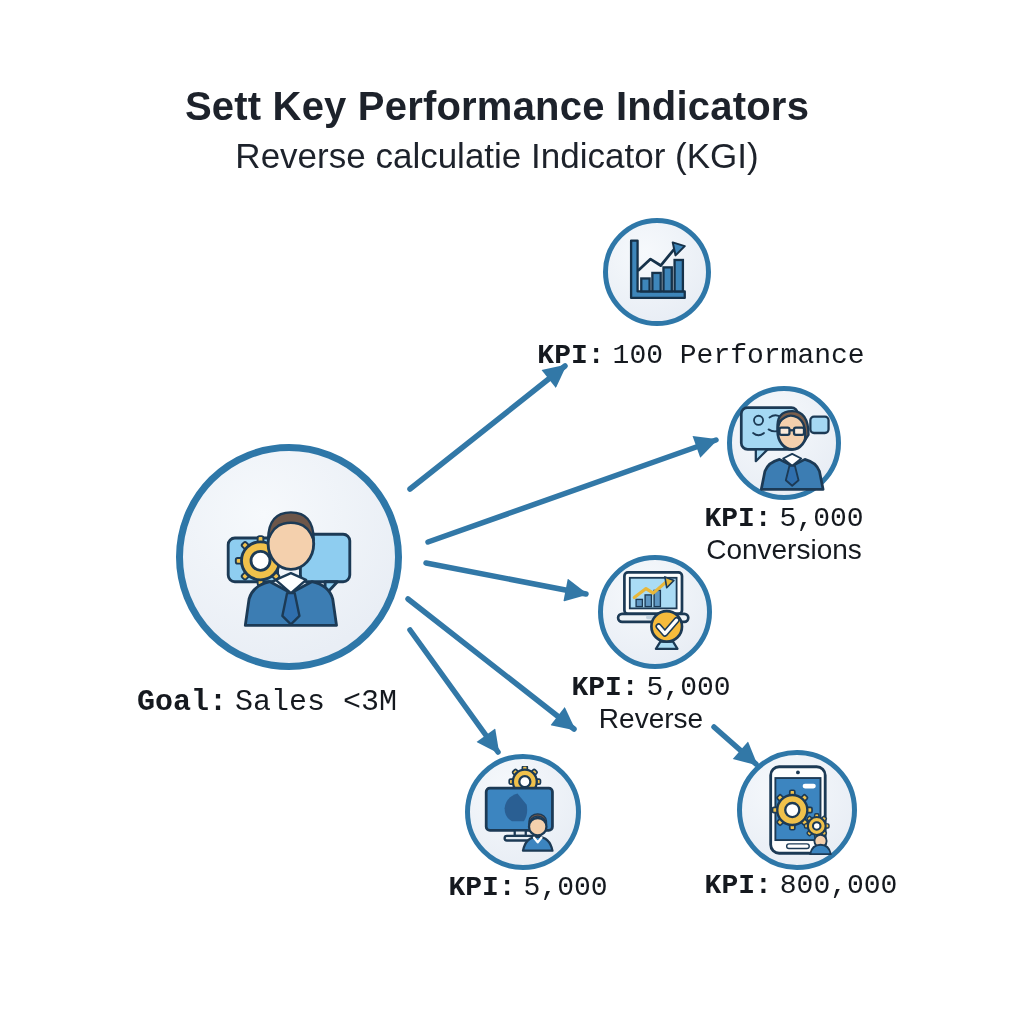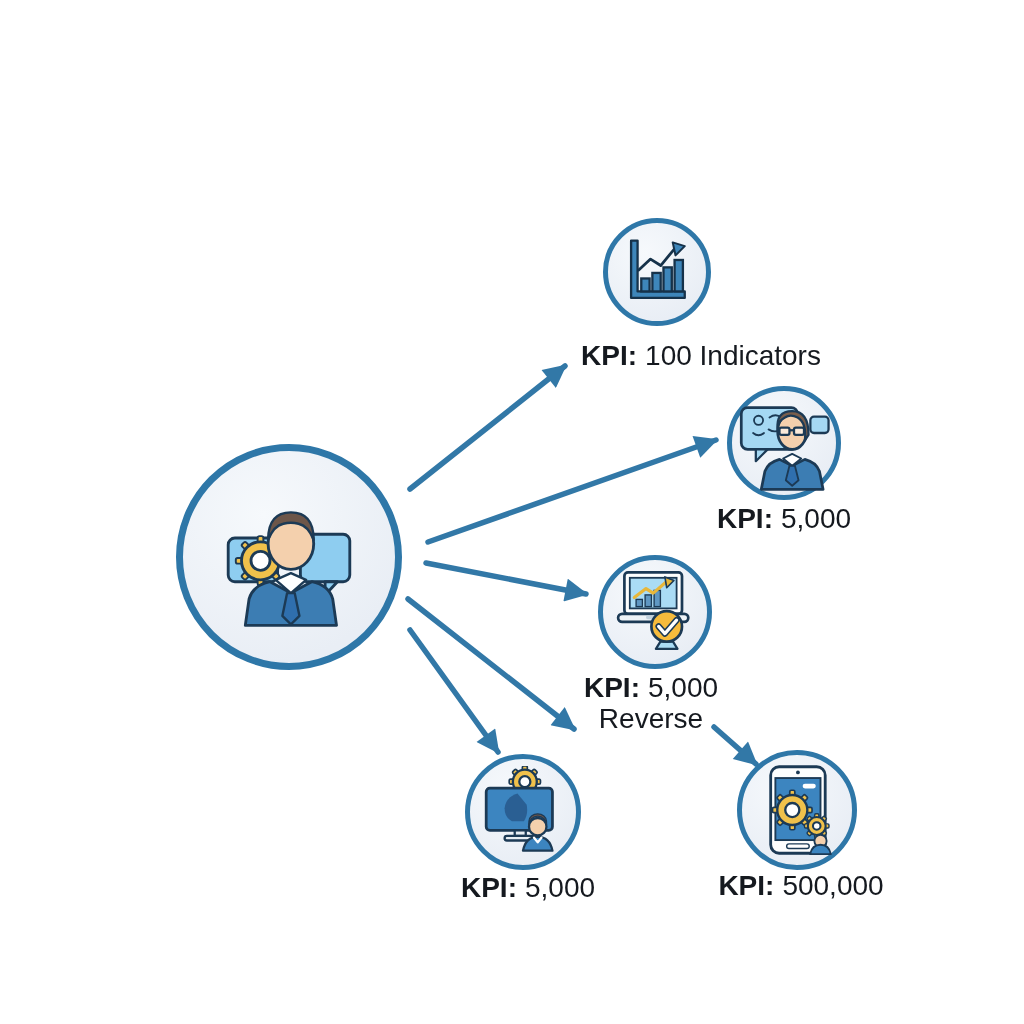--- a/index.html
+++ b/index.html
@@ -20,34 +20,38 @@
   .central{left:176px;top:444px;width:226px;height:226px;border-width:7px;}
   .n1{left:603px;top:218px;width:108px;height:108px;}
   .n2{left:727px;top:386px;width:114px;height:114px;}
   .n3{left:598px;top:555px;width:114px;height:114px;}
   .n4{left:465px;top:754px;width:116px;height:116px;}
   .n5{left:737px;top:750px;width:120px;height:120px;}
   .label{
     position:absolute;transform:translateX(-50%);
     font-size:28px;line-height:1.1;text-align:center;white-space:nowrap;color:#15191f;
   }
-  .lline{display:flex;justify-content:space-between;gap:8px;}
+  .lline{display:flex;justify-content:space-between;gap:8px;font-family:Liberation Mono, monospace;}
   .pre{font-weight:700;}
   .l1{left:701px;top:341px;}
   .l2{left:784px;top:504px;}
   .l3{left:651px;top:673px;}
   .l4{left:528px;top:873px;}
   .l5{left:801px;top:871px;}
   .goal-label{left:267px;top:686px;font-size:30px;}
 </style>
 </head>
 <body>
 
 <div class="canvas">
 
+  <div class="header">
+    <h1 class="title">Sett Key Performance Indicators</h1>
+    <h2 class="subtitle">Reverse calculatie Indicator (KGI)</h2>
+  </div>
 
   <svg class="arrows" viewBox="0 0 1024 1024">
     <defs>
       <marker id="ah" viewBox="0 0 10 10" refX="9" refY="5" markerWidth="4.6" markerHeight="4.2" orient="auto">
         <path d="M0,0 L10,5 L0,10 Z" fill="#3278a7"></path>
       </marker>
     </defs>
     <line x1="410" y1="489" x2="565" y2="366" stroke="#3278a7" stroke-width="5.5" stroke-linecap="round" marker-end="url(#ah)"></line>
     <line x1="428" y1="542" x2="716" y2="440" stroke="#3278a7" stroke-width="5.5" stroke-linecap="round" marker-end="url(#ah)"></line>
     <line x1="426" y1="563" x2="586" y2="594" stroke="#3278a7" stroke-width="5.5" stroke-linecap="round" marker-end="url(#ah)"></line>
@@ -74,36 +78,42 @@
         <circle cx="50" cy="84" r="10" fill="#ffffff" stroke="#1c3a55" stroke-width="3"></circle>
       </g>
       <ellipse cx="82" cy="66" rx="24" ry="27" fill="#f4d0ad" stroke="#1c3a55" stroke-width="3"></ellipse>
       <path d="M58,62 Q58,33 82,33 Q106,33 106,62 Q100,47 90,45 Q82,43 74,45 Q64,47 58,62 Z" fill="#6d5649" stroke="#1c3a55" stroke-width="2.5" stroke-linejoin="round"></path>
       <path d="M34,152 L38,124 Q42,110 60,106 L82,118 L104,106 Q122,110 126,124 L130,152 Z" fill="#3c7db3" stroke="#1c3a55" stroke-width="3" stroke-linejoin="round"></path>
       <path d="M66,104 L82,118 L98,104 L82,97 Z" fill="#ffffff" stroke="#1c3a55" stroke-width="2.5" stroke-linejoin="round"></path>
       <path d="M78,118 h8 l5,24 l-9,9 l-9,-9 z" fill="#2f6fae" stroke="#1c3a55" stroke-width="2.5" stroke-linejoin="round"></path>
     </svg>
   </div>
 
+  <div class="label goal-label">
+    <div class="lline">
+      <span class="pre">Goal:</span>
+      <span>Sales &lt;3M</span>
+    </div>
+  </div>
 
   <div class="circle n1">
     <svg viewBox="0 0 80 80" width="74" height="74">
       <path d="M12,6 h7 v55 h51 v7 h-58 z" fill="#3e86ba" stroke="#16324a" stroke-width="2.5" stroke-linejoin="round"></path>
       <rect x="23" y="47" width="9" height="14" fill="#3e86ba" stroke="#16324a" stroke-width="2.5"></rect>
       <rect x="35" y="41" width="9" height="20" fill="#3e86ba" stroke="#16324a" stroke-width="2.5"></rect>
       <rect x="47" y="35" width="9" height="26" fill="#3e86ba" stroke="#16324a" stroke-width="2.5"></rect>
       <rect x="59" y="27" width="9" height="34" fill="#3e86ba" stroke="#16324a" stroke-width="2.5"></rect>
       <polyline points="20,38 33,26 44,33 58,16" fill="none" stroke="#16324a" stroke-width="3" stroke-linecap="round" stroke-linejoin="round"></polyline>
       <path d="M57,8 L70,12 L60,22 Z" fill="#3e86ba" stroke="#16324a" stroke-width="2.2" stroke-linejoin="round"></path>
     </svg>
   </div>
   <div class="label l1">
     <div class="lline">
       <span class="pre">KPI:</span>
-      <span>100 Indicators</span>
+      <span>100 Performance</span>
     </div>
   </div>
 
   <div class="circle n2">
     <svg viewBox="0 0 110 110" width="100" height="100">
       <rect x="8" y="16" width="62" height="46" rx="7" fill="#a5d8f3" stroke="#1c3a55" stroke-width="3"></rect>
       <path d="M24,62 v13 l13,-13 z" fill="#a5d8f3" stroke="#1c3a55" stroke-width="2.5" stroke-linejoin="round"></path>
       <circle cx="27" cy="30" r="5" fill="none" stroke="#1c3a55" stroke-width="2"></circle>
       <path d="M21,44 q6,5 12,0" fill="none" stroke="#1c3a55" stroke-width="2" stroke-linecap="round"></path>
       <path d="M39,27 q7,-5 13,0" fill="none" stroke="#1c3a55" stroke-width="2" stroke-linecap="round"></path>
@@ -117,20 +127,21 @@
       <path d="M30,106 L34,86 Q38,76 50,73 L64,80 L78,73 Q90,76 94,86 L98,106 Z" fill="#3c7db3" stroke="#1c3a55" stroke-width="3" stroke-linejoin="round"></path>
       <path d="M54,72 L64,80 L74,72 L64,67 Z" fill="#ffffff" stroke="#1c3a55" stroke-width="2" stroke-linejoin="round"></path>
       <path d="M61,80 h6 l4,16 l-7,6 l-7,-6 z" fill="#2f6fae" stroke="#1c3a55" stroke-width="2" stroke-linejoin="round"></path>
     </svg>
   </div>
   <div class="label l2">
     <div class="lline">
       <span class="pre">KPI:</span>
       <span>5,000</span>
     </div>
+    <div>Conversions</div>
   </div>
 
   <div class="circle n3">
     <svg viewBox="0 0 100 100" width="90" height="90">
       <rect x="16" y="6" width="64" height="46" rx="4" fill="#fdfefe" stroke="#1c3a55" stroke-width="3"></rect>
       <rect x="22" y="12" width="52" height="34" fill="#aadcf5" stroke="#1c3a55" stroke-width="2"></rect>
       <rect x="29" y="36" width="7" height="8" fill="#5f97c2" stroke="#1c3a55" stroke-width="1.5"></rect>
       <rect x="39" y="31" width="7" height="13" fill="#5f97c2" stroke="#1c3a55" stroke-width="1.5"></rect>
       <rect x="49" y="26" width="7" height="18" fill="#5f97c2" stroke="#1c3a55" stroke-width="1.5"></rect>
       <polyline points="27,34 40,24 48,29 62,17" fill="none" stroke="#e8b73a" stroke-width="3.5" stroke-linecap="round" stroke-linejoin="round"></polyline>
@@ -213,17 +224,17 @@
         <circle cx="71" cy="67" r="9.5" fill="#f0c14b" stroke="#1c3a55" stroke-width="2.2"></circle>
         <circle cx="71" cy="67" r="4" fill="#ffffff" stroke="#1c3a55" stroke-width="2.2"></circle>
       </g>
       <circle cx="75" cy="83" r="6.5" fill="#f4d0ad" stroke="#1c3a55" stroke-width="2"></circle>
       <path d="M64,97 q2,-10 11,-10 q9,0 11,10 z" fill="#3c85c0" stroke="#1c3a55" stroke-width="2" stroke-linejoin="round"></path>
     </svg>
   </div>
   <div class="label l5">
     <div class="lline">
       <span class="pre">KPI:</span>
-      <span>500,000</span>
+      <span>800,000</span>
     </div>
   </div>
 
 </div>
 
 </body></html>

